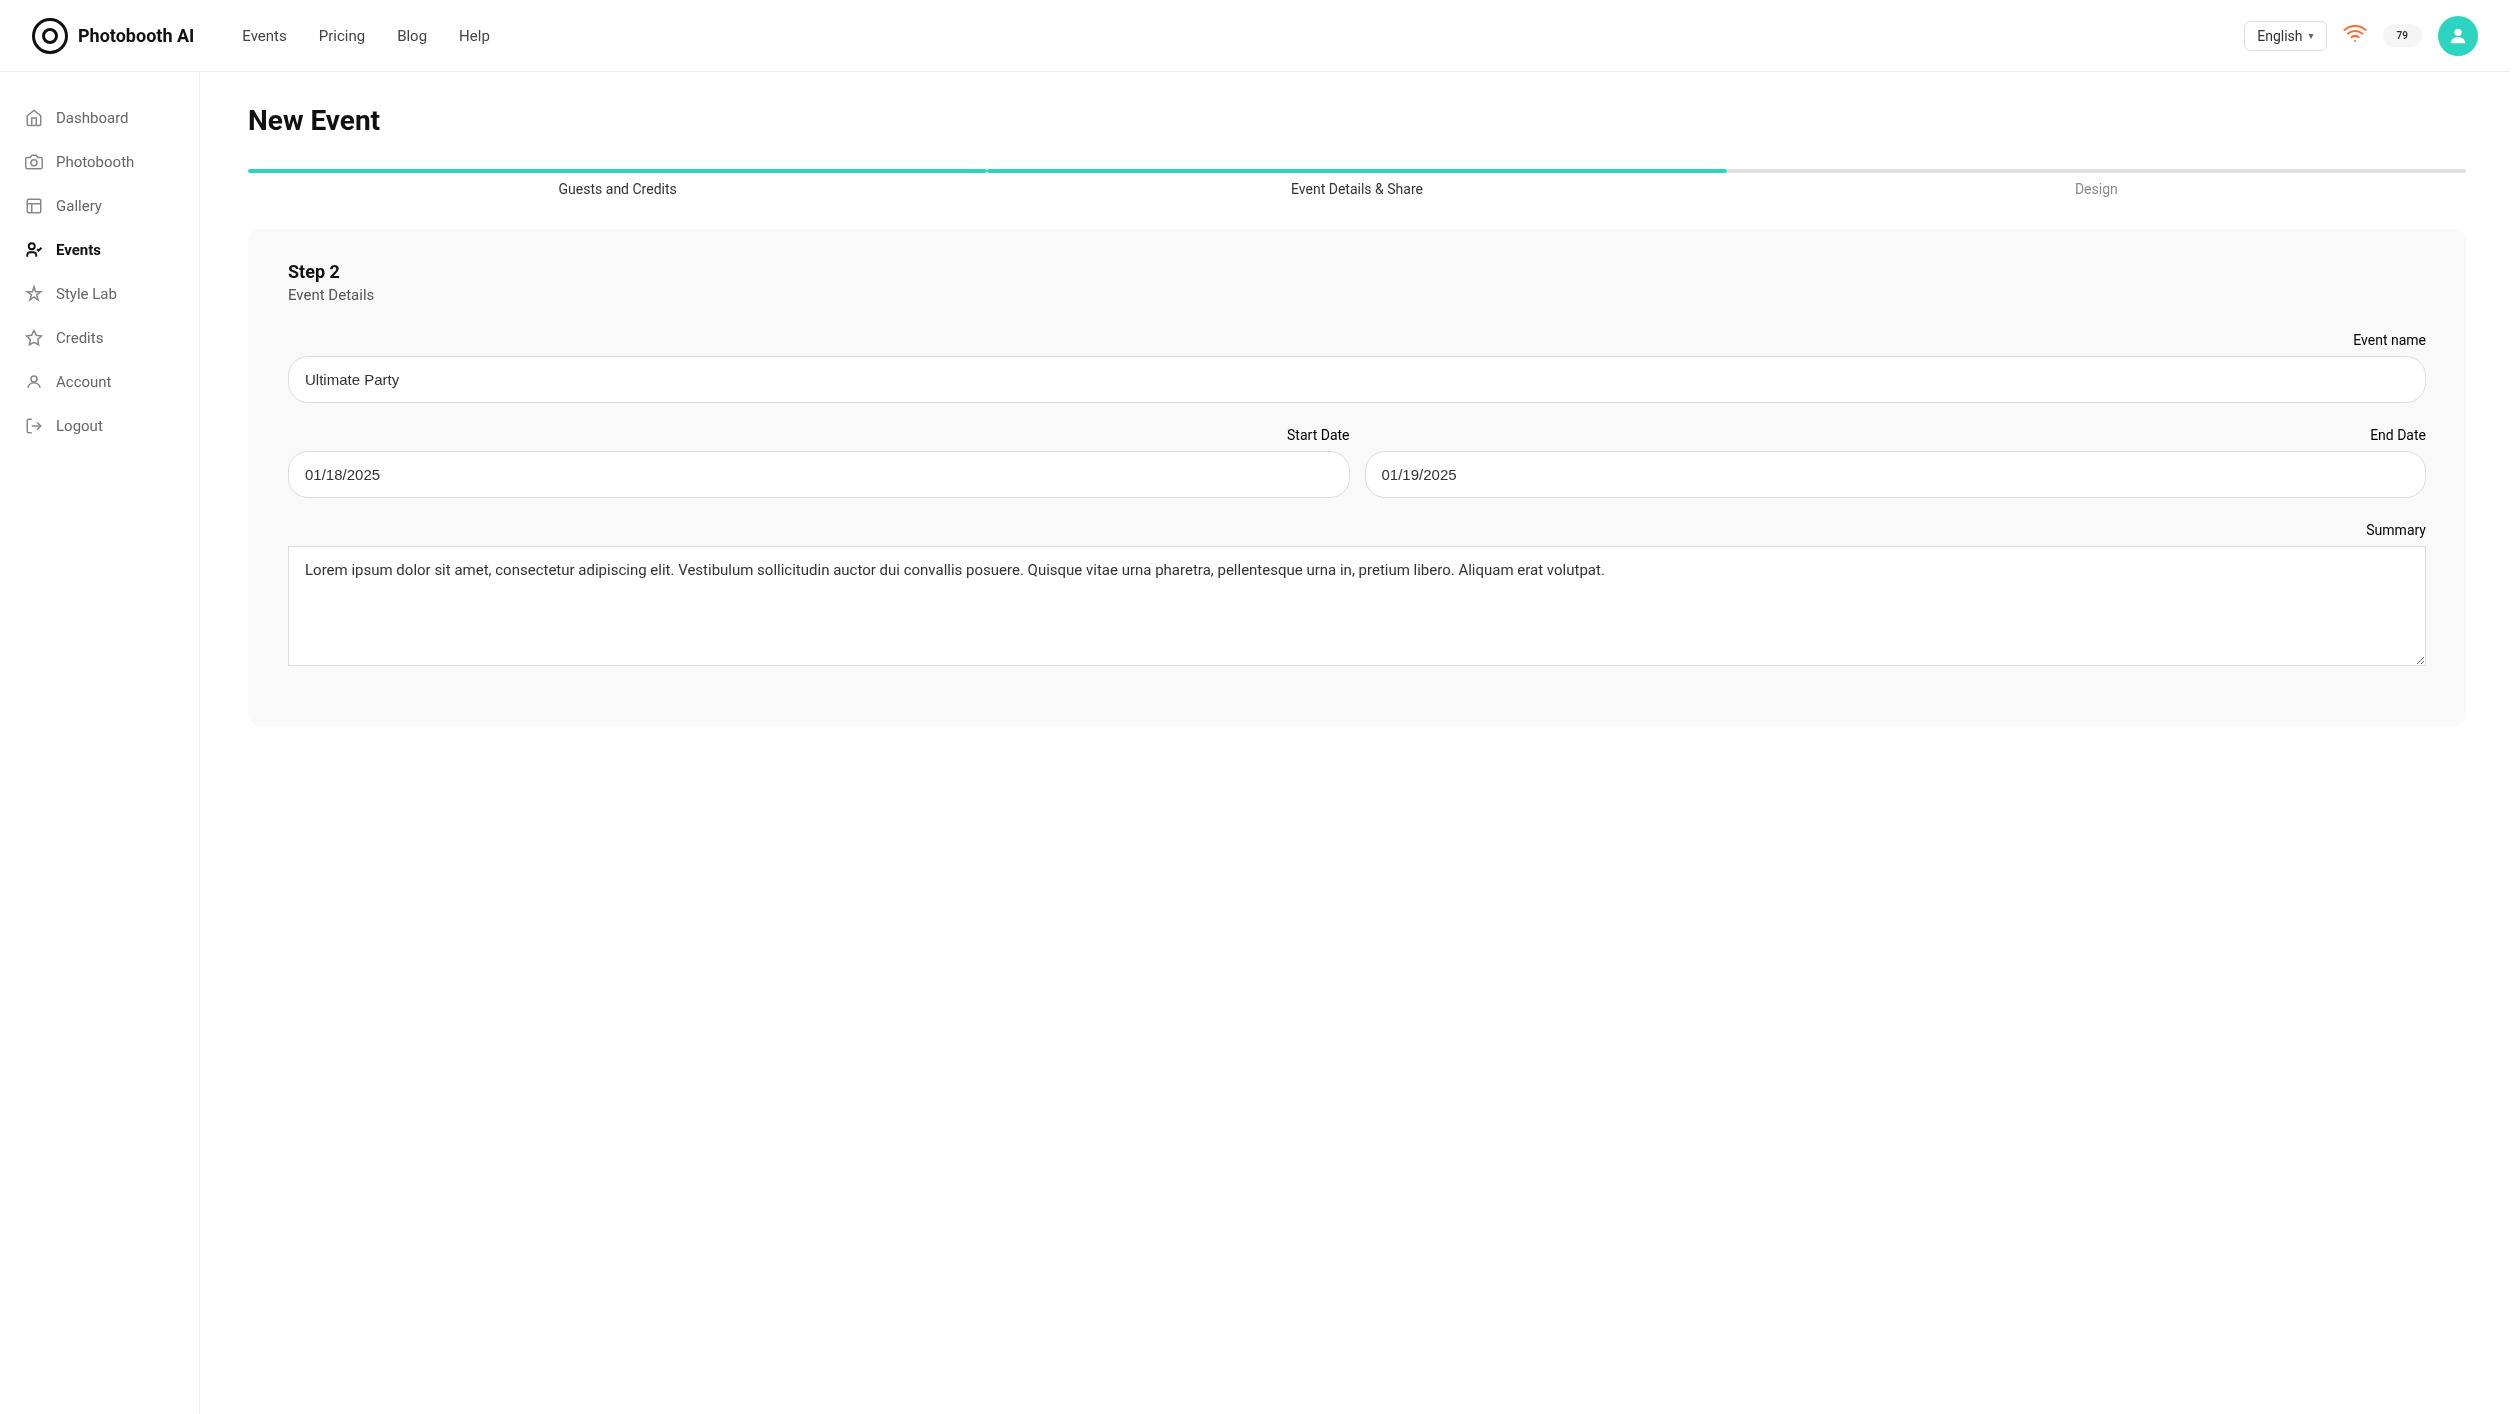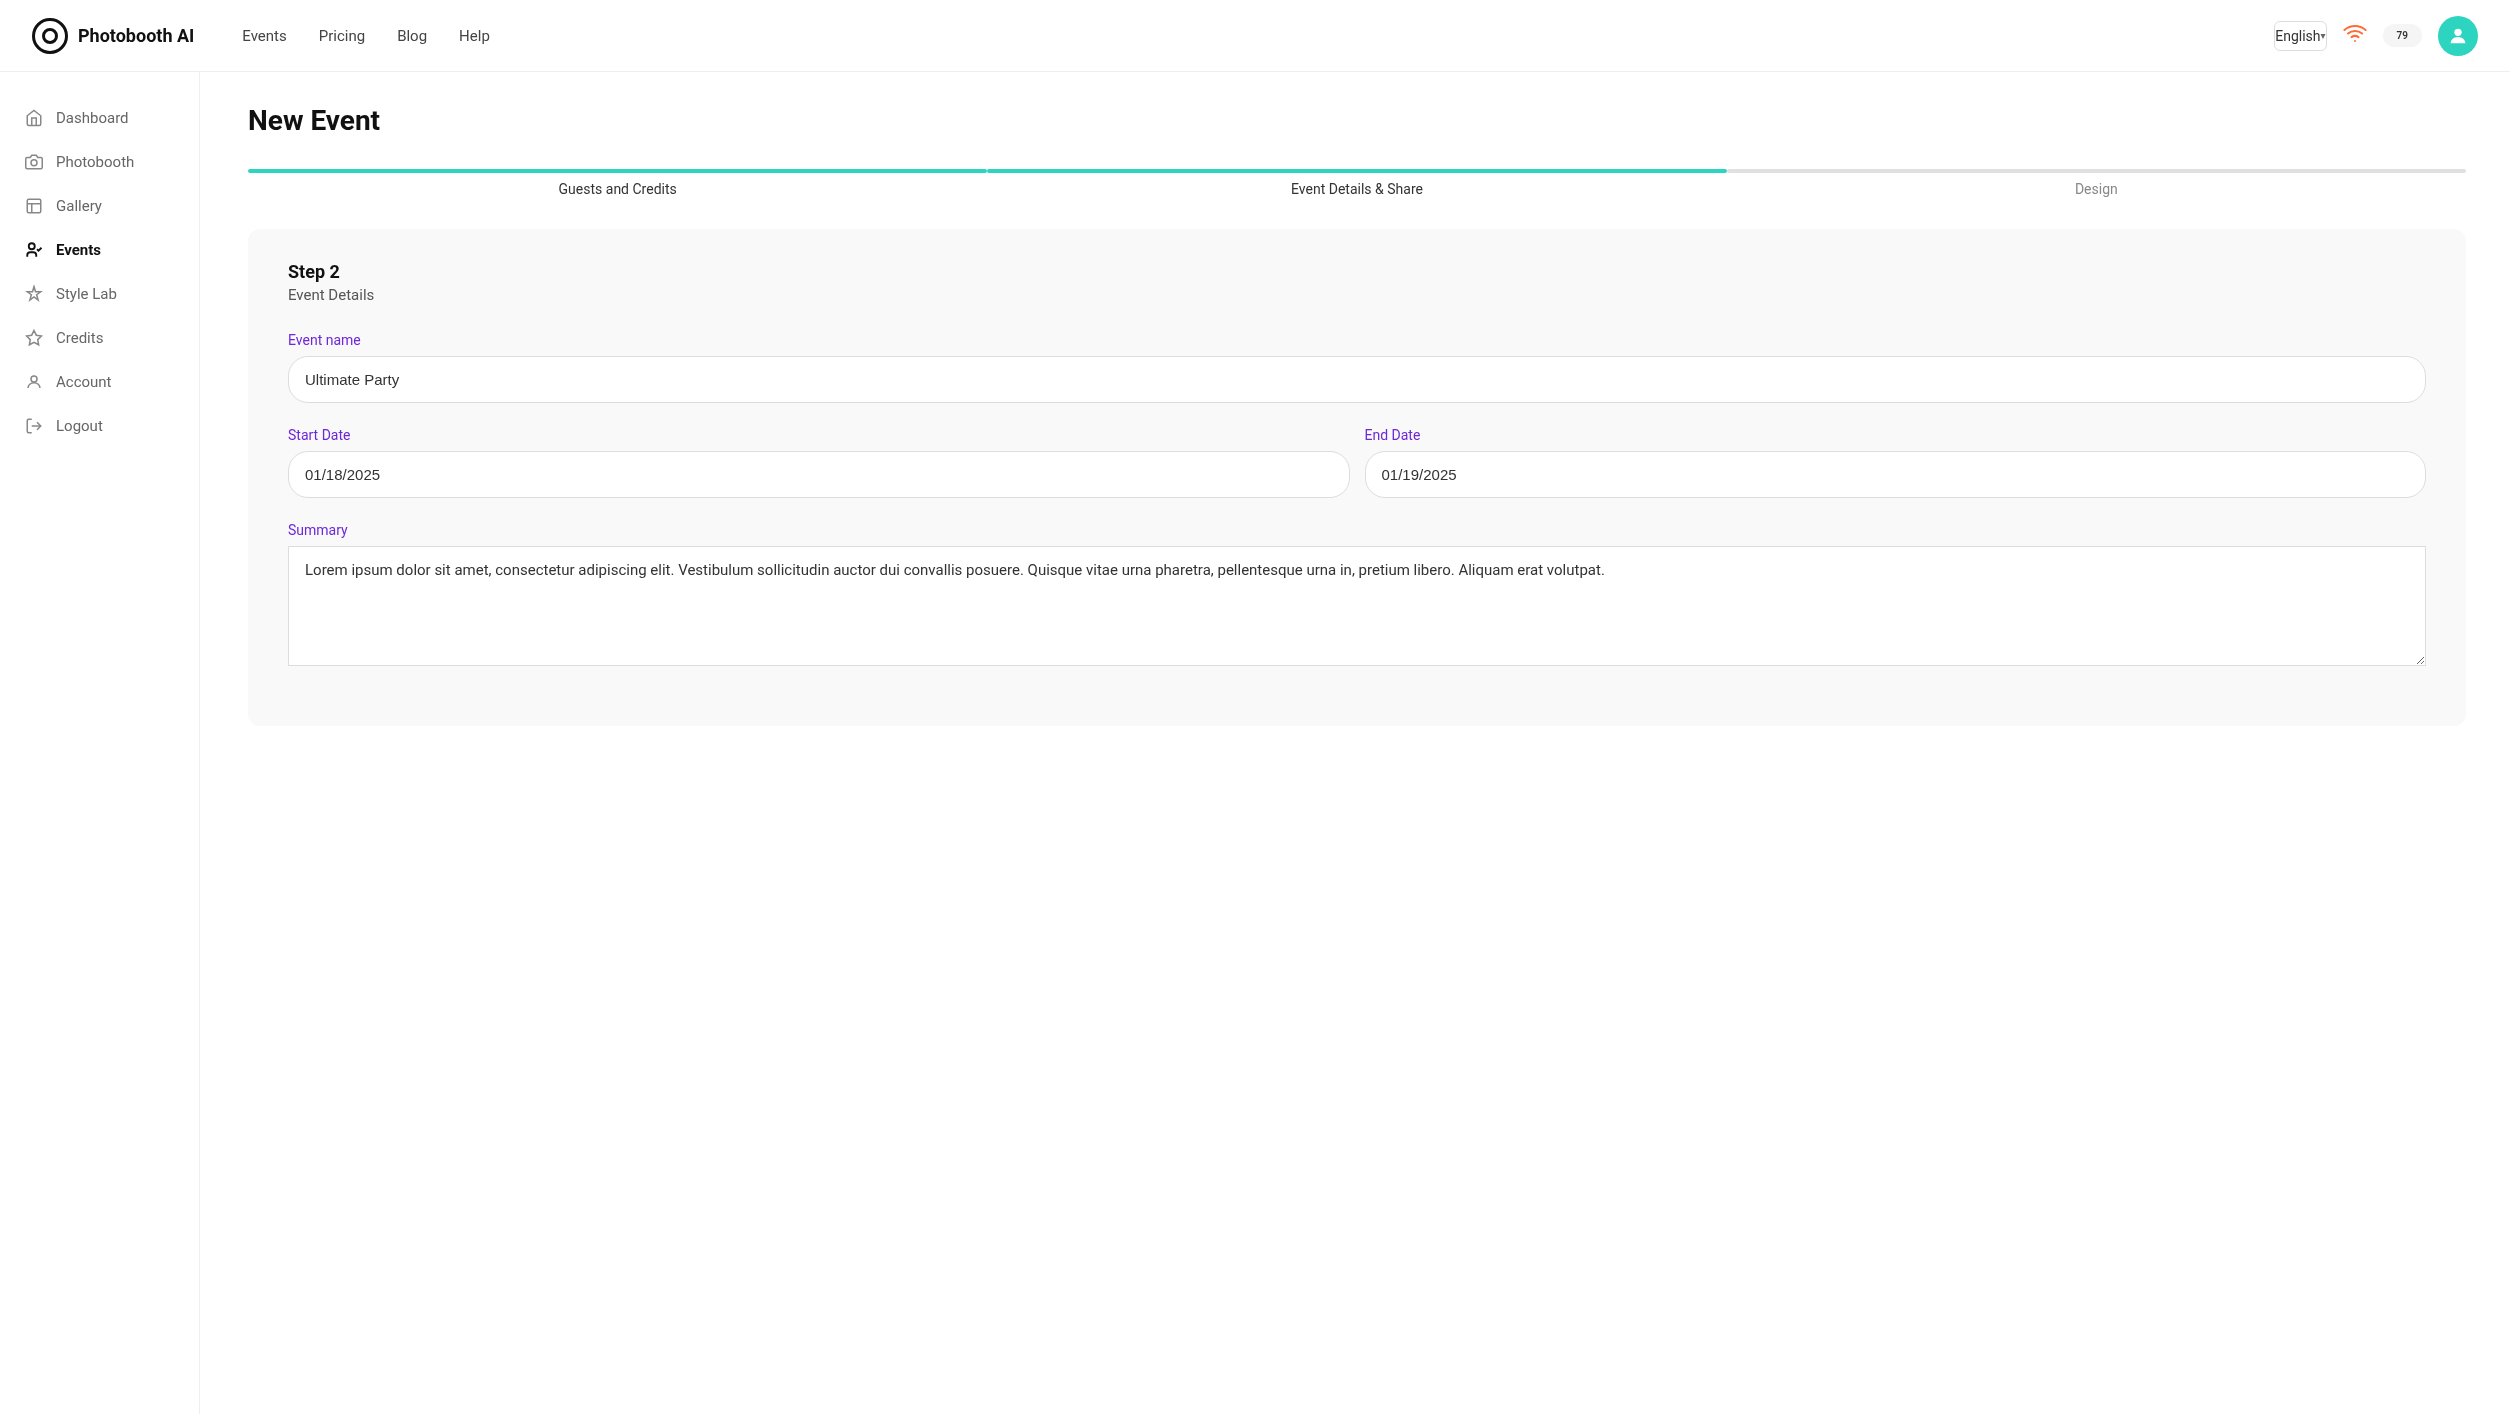--- a/index.html
+++ b/index.html
@@ -53,23 +53,24 @@
       font-size: 15px;
     }
     .header-actions {
       display: flex;
       align-items: center;
       gap: 16px;
     }
     .lang-selector {
       display: flex;
       align-items: center;
+      gap: 6px;
       border: 1px solid #ddd;
       border-radius: 6px;
-      padding: 6px 0;
+      padding: 6px 12px;
       font-size: 14px;
       cursor: pointer;
     }
     .lang-selector .chevron { font-size: 10px; color: #666; }
     .wifi-icon {
       color: #ff6b35;
       font-size: 20px;
     }
     .credits-badge {
       background: #f5f5f5;
@@ -179,22 +180,23 @@
       color: #555;
       margin-bottom: 28px;
     }
 
     .form-group {
       margin-bottom: 24px;
     }
     .form-label {
       display: block;
       font-size: 14px;
-      color: #6d28d9;
+      color: #000000;
       margin-bottom: 8px;
+      text-align: right;
     }
     .form-input {
       width: 100%;
       padding: 14px 16px;
       border: 1px solid #ddd;
       border-radius: 20px;
       font-size: 15px;
       background: #fff;
       color: #333;
     }

